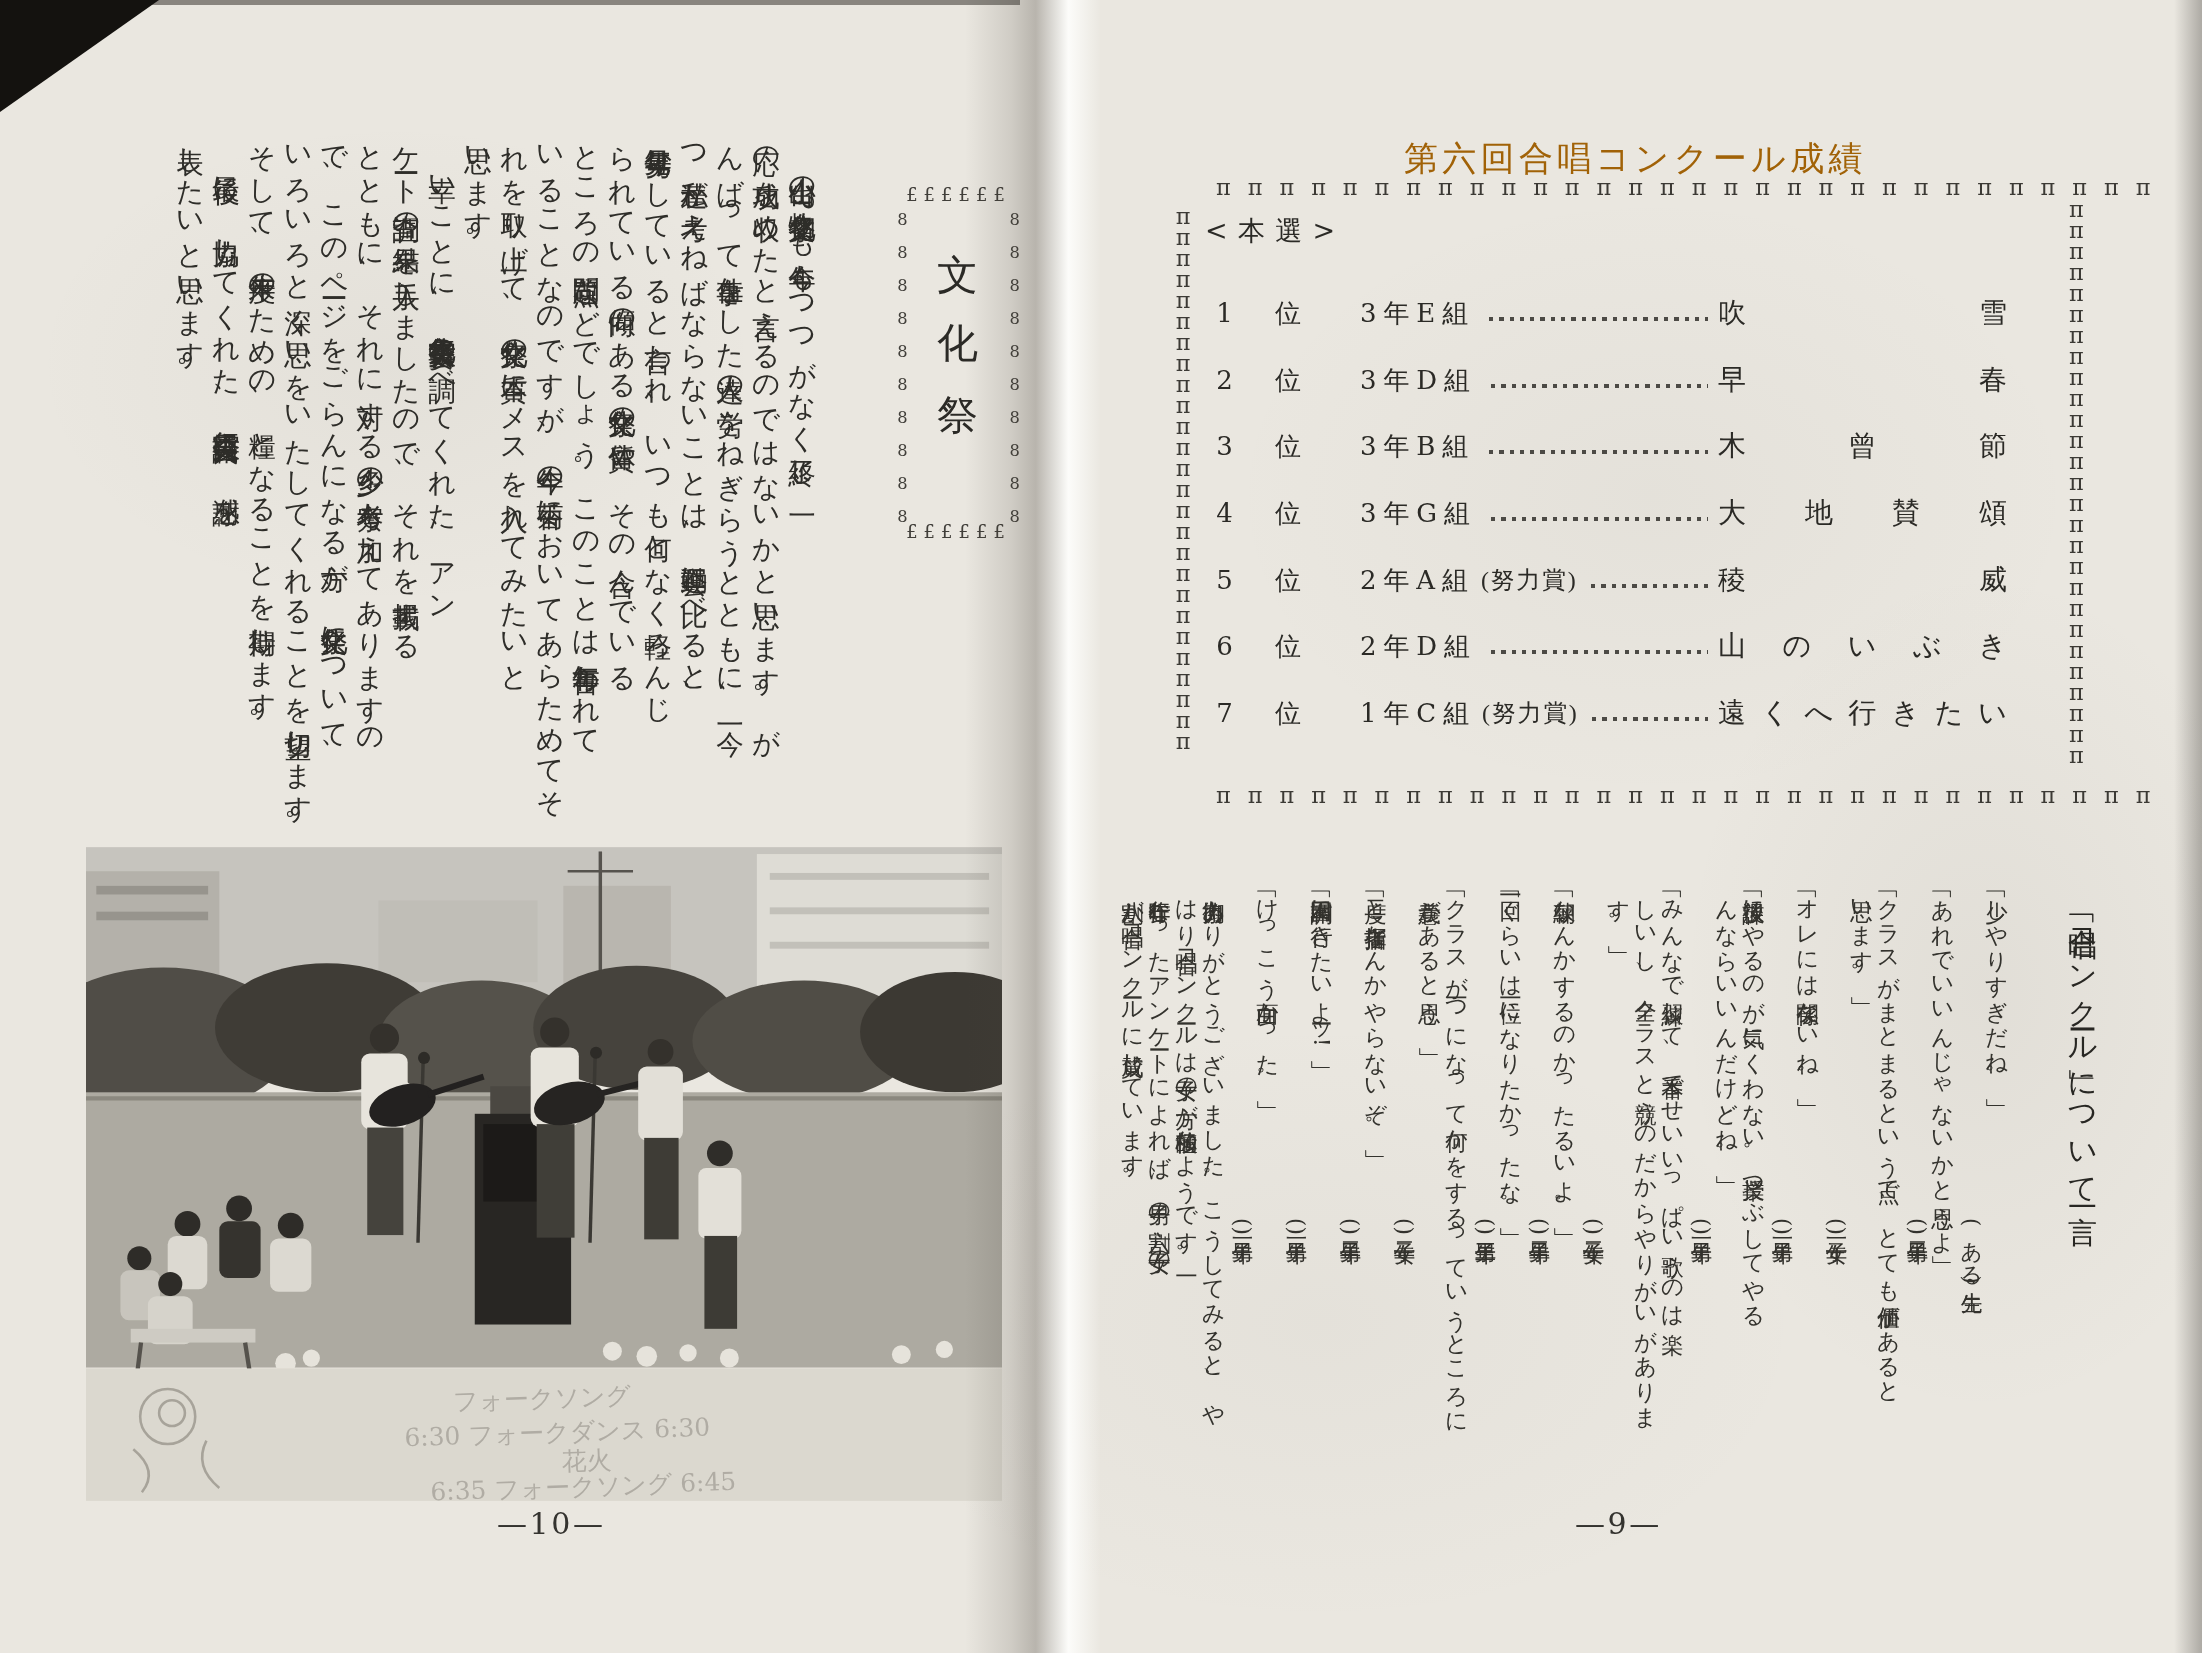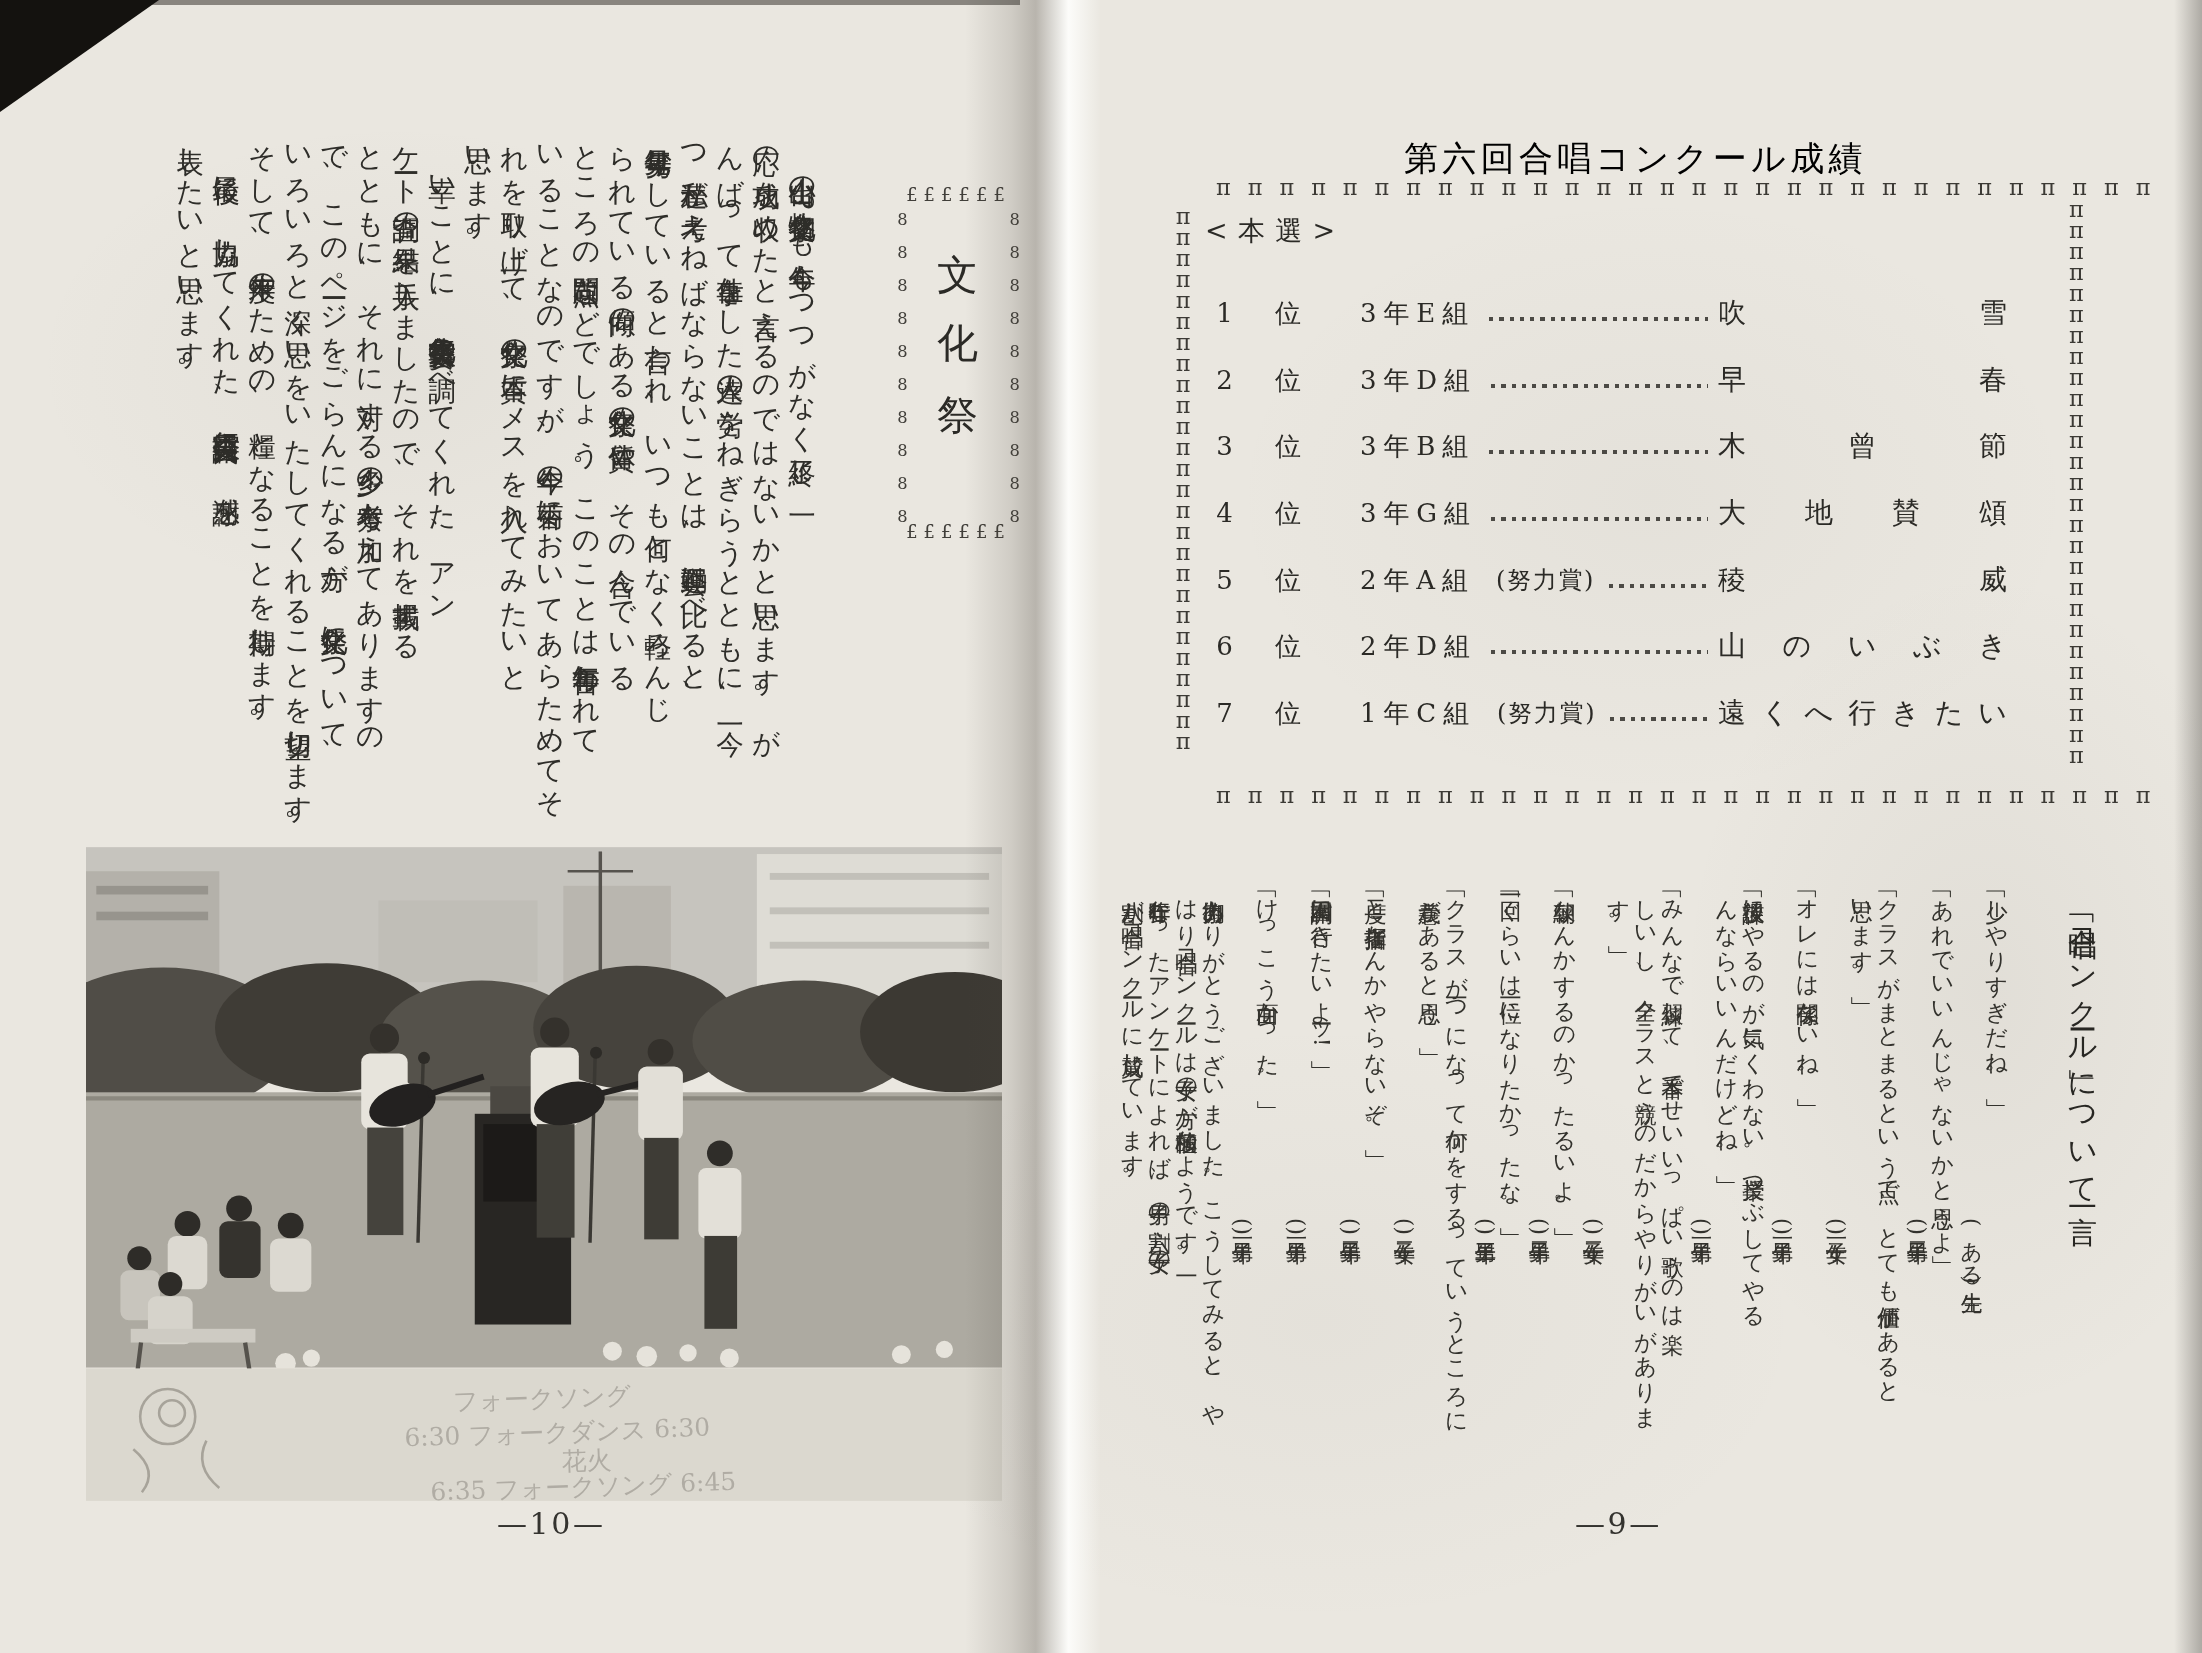--- a/index.html
+++ b/index.html
@@ -36,36 +36,36 @@
   #title-box .orn.right{right:1.7px;}
   #bunkasai{position:absolute;left:50%;top:29px;transform:translateX(-50%);
     writing-mode:vertical-rl;font-size:41px;letter-spacing:71px;color:#2b2a26;}
   #photo{position:absolute;left:86px;top:847px;width:916px;height:654px;}
   .page-num{position:absolute;font-size:30px;letter-spacing:2.6px;color:#34332f;}
   #pn-left{left:497px;top:1506px;}
   #pn-right{left:1575px;top:1506px;}
 
   
   #results-title{position:absolute;left:1404px;top:136px;font-size:34px;
-    letter-spacing:4.3px;color:#000000;}
+    letter-spacing:4.3px;color:#a16207;}
   #pi-frame{position:absolute;left:1172px;top:177px;width:919px;height:626px;}
   .pi-strip{position:absolute;color:#3c3a35;font-size:22.4px;}
   .pi-h{left:44px;letter-spacing:17px;white-space:nowrap;}
   .pi-h.top{top:-3.4px;}
   .pi-h.bottom{bottom:-5.2px;}
   .v-strip{white-space:pre-line;line-height:21px;text-align:center;width:22.4px;}
   .pi-v.left{left:0px;top:29px;}
   .pi-v.right{right:3.4px;top:22.4px;}
   #honsen{position:absolute;left:33px;top:36px;font-size:27px;letter-spacing:10.3px;color:#2b2a26;}
   .r-row{position:absolute;left:38px;right:84px;height:38px;display:flex;
     align-items:center;font-size:26px;color:#2b2a26;}
   .r-num{width:29px;text-align:center;}
   .r-i{margin-left:36px;}
   .r-class{margin-left:59px;letter-spacing:6.9px;white-space:nowrap;}
-  .r-award{margin-left:21px;font-size:24px;letter-spacing:1.7px;white-space:nowrap;}
+  .r-award{margin-left:6px;font-size:24px;letter-spacing:1.7px;white-space:nowrap;font-family:Liberation Serif, serif;}
   .r-dots{flex:1;height:3.4px;margin:12px 10.3px 0 13.8px;
     background:repeating-linear-gradient(90deg,#4c4a45 0 4.3px,transparent 4.3px 10.3px);}
   .r-title{width:289px;display:flex;justify-content:space-between;font-size:28px;
     flex-shrink:0;}
 
   
   #comments-flow{position:absolute;left:1112px;top:884px;width:991px;height:595px;
     display:flex;flex-direction:row-reverse;justify-content:flex-start;align-items:flex-start;}
   #comments-title{writing-mode:vertical-rl;font-size:29px;letter-spacing:1.7px;width:50px;
     margin-left:40px;padding-top:20.6px;color:#282723;flex-shrink:0;}

